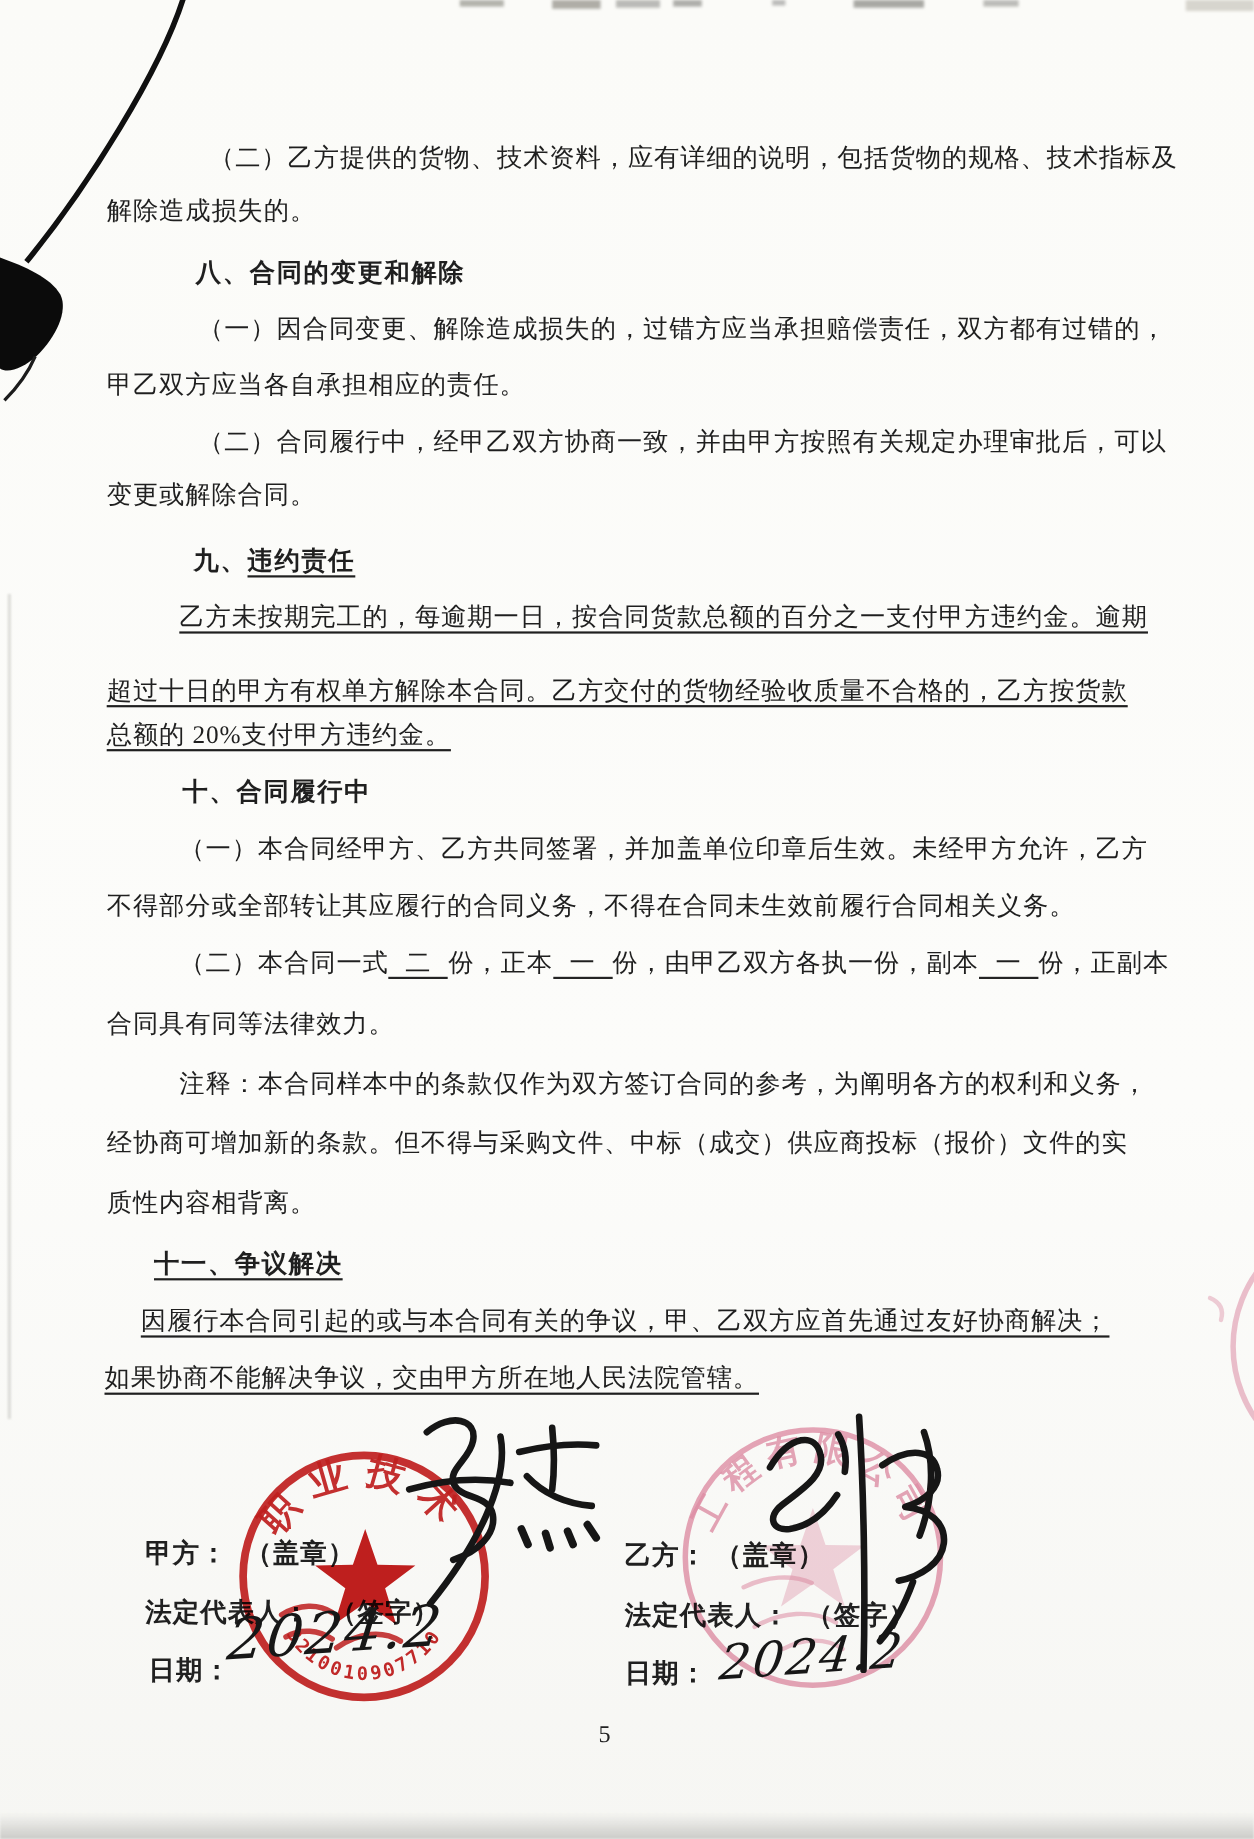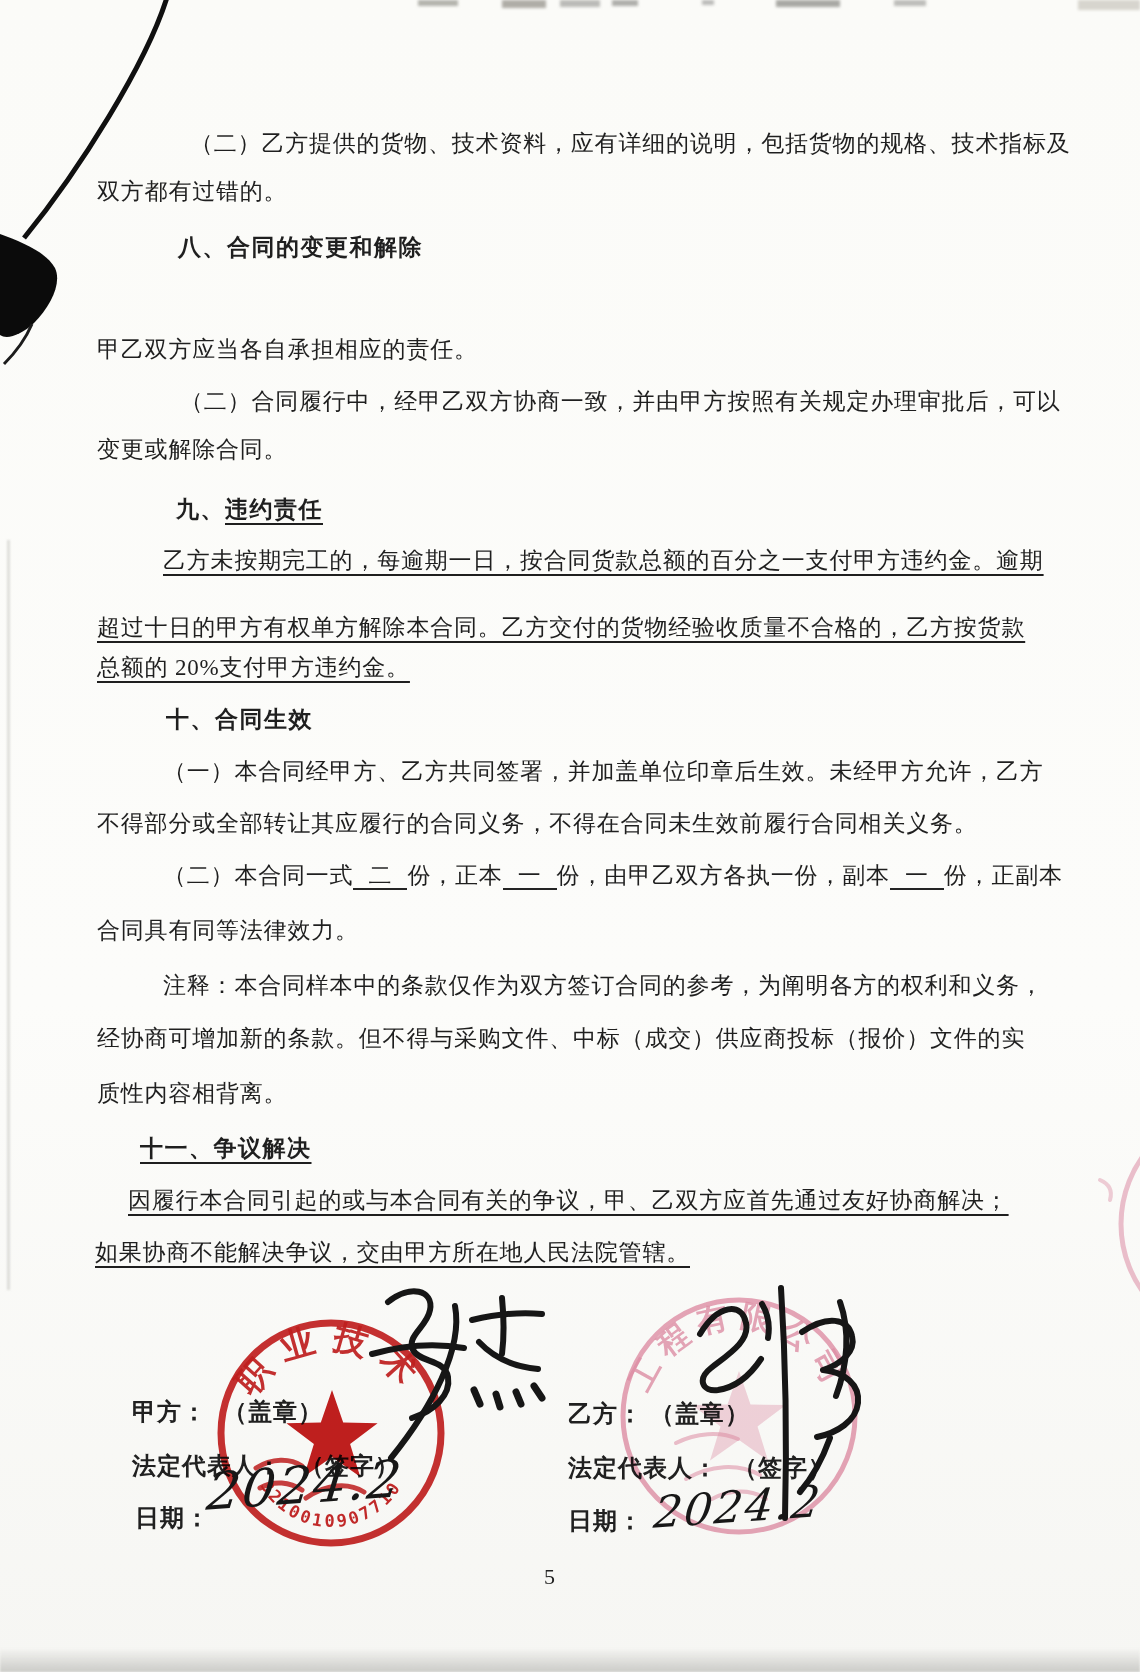--- a/index.html
+++ b/index.html
@@ -81,36 +81,37 @@
     position:absolute;left:7px;top:540px;width:3px;height:750px;
     background:rgba(175,175,170,0.38);z-index:2;filter:blur(1px);
   }
 </style>
 </head>
 <body>
 
 <div id="page">
 
   <div class="line" style="left:190px;top:128px;">（二）乙方提供的货物、技术资料，应有详细的说明，包括货物的规格、技术指标及</div>
-  <div class="line" style="left:97px;top:176px;">双方都有过错的。</div>
+  <div class="line" style="left:97px;top:176px;">解除造成损失的。</div>
 
   <div class="line hd" style="left:178px;top:232px;">八、合同的变更和解除</div>
 
+  <div class="line" style="left:180px;top:283px;">（一）因合同变更、解除造成损失的，过错方应当承担赔偿责任，双方都有过错的，</div>
   <div class="line" style="left:97px;top:334px;">甲乙双方应当各自承担相应的责任。</div>
   <div class="line" style="left:180px;top:386px;">（二）合同履行中，经甲乙双方协商一致，并由甲方按照有关规定办理审批后，可以</div>
   <div class="line" style="left:97px;top:434px;text-align:right;">变更或解除合同。</div>
 
   <div class="line hd" style="left:176px;top:494px;">
     <span>九、</span><span class="ul">违约责任</span>
   </div>
   <div class="line ul" style="left:163px;top:545px;">乙方未按期完工的，每逾期一日，按合同货款总额的百分之一支付甲方违约金。逾期</div>
   <div class="line ul" style="left:97px;top:612px;">超过十日的甲方有权单方解除本合同。乙方交付的货物经验收质量不合格的，乙方按货款</div>
   <div class="line ul" style="left:97px;top:652px;">总额的 20%支付甲方违约金。</div>
 
-  <div class="line hd" style="left:166px;top:704px;">十、合同生效</div>
+  <div class="line hd" style="left:166px;top:704px;">十、合同履行中</div>
   <div class="line" style="left:163px;top:756px;">（一）本合同经甲方、乙方共同签署，并加盖单位印章后生效。未经甲方允许，乙方</div>
   <div class="line" style="left:97px;top:808px;">不得部分或全部转让其应履行的合同义务，不得在合同未生效前履行合同相关义务。</div>
 
   <div class="line" style="left:163px;top:860px;">
     <span>（二）本合同一式</span><span class="blank">二</span><span>份，正本</span><span class="blank">一</span><span>份，由甲乙双方各执一份，副本</span><span class="blank">一</span><span>份，正副本</span>
   </div>
   <div class="line" style="left:97px;top:915px;">合同具有同等法律效力。</div>
 
   <div class="line" style="left:163px;top:970px;">注释：本合同样本中的条款仅作为双方签订合同的参考，为阐明各方的权利和义务，</div>
   <div class="line" style="left:97px;top:1023px;">经协商可增加新的条款。但不得与采购文件、中标（成交）供应商投标（报价）文件的实</div>

